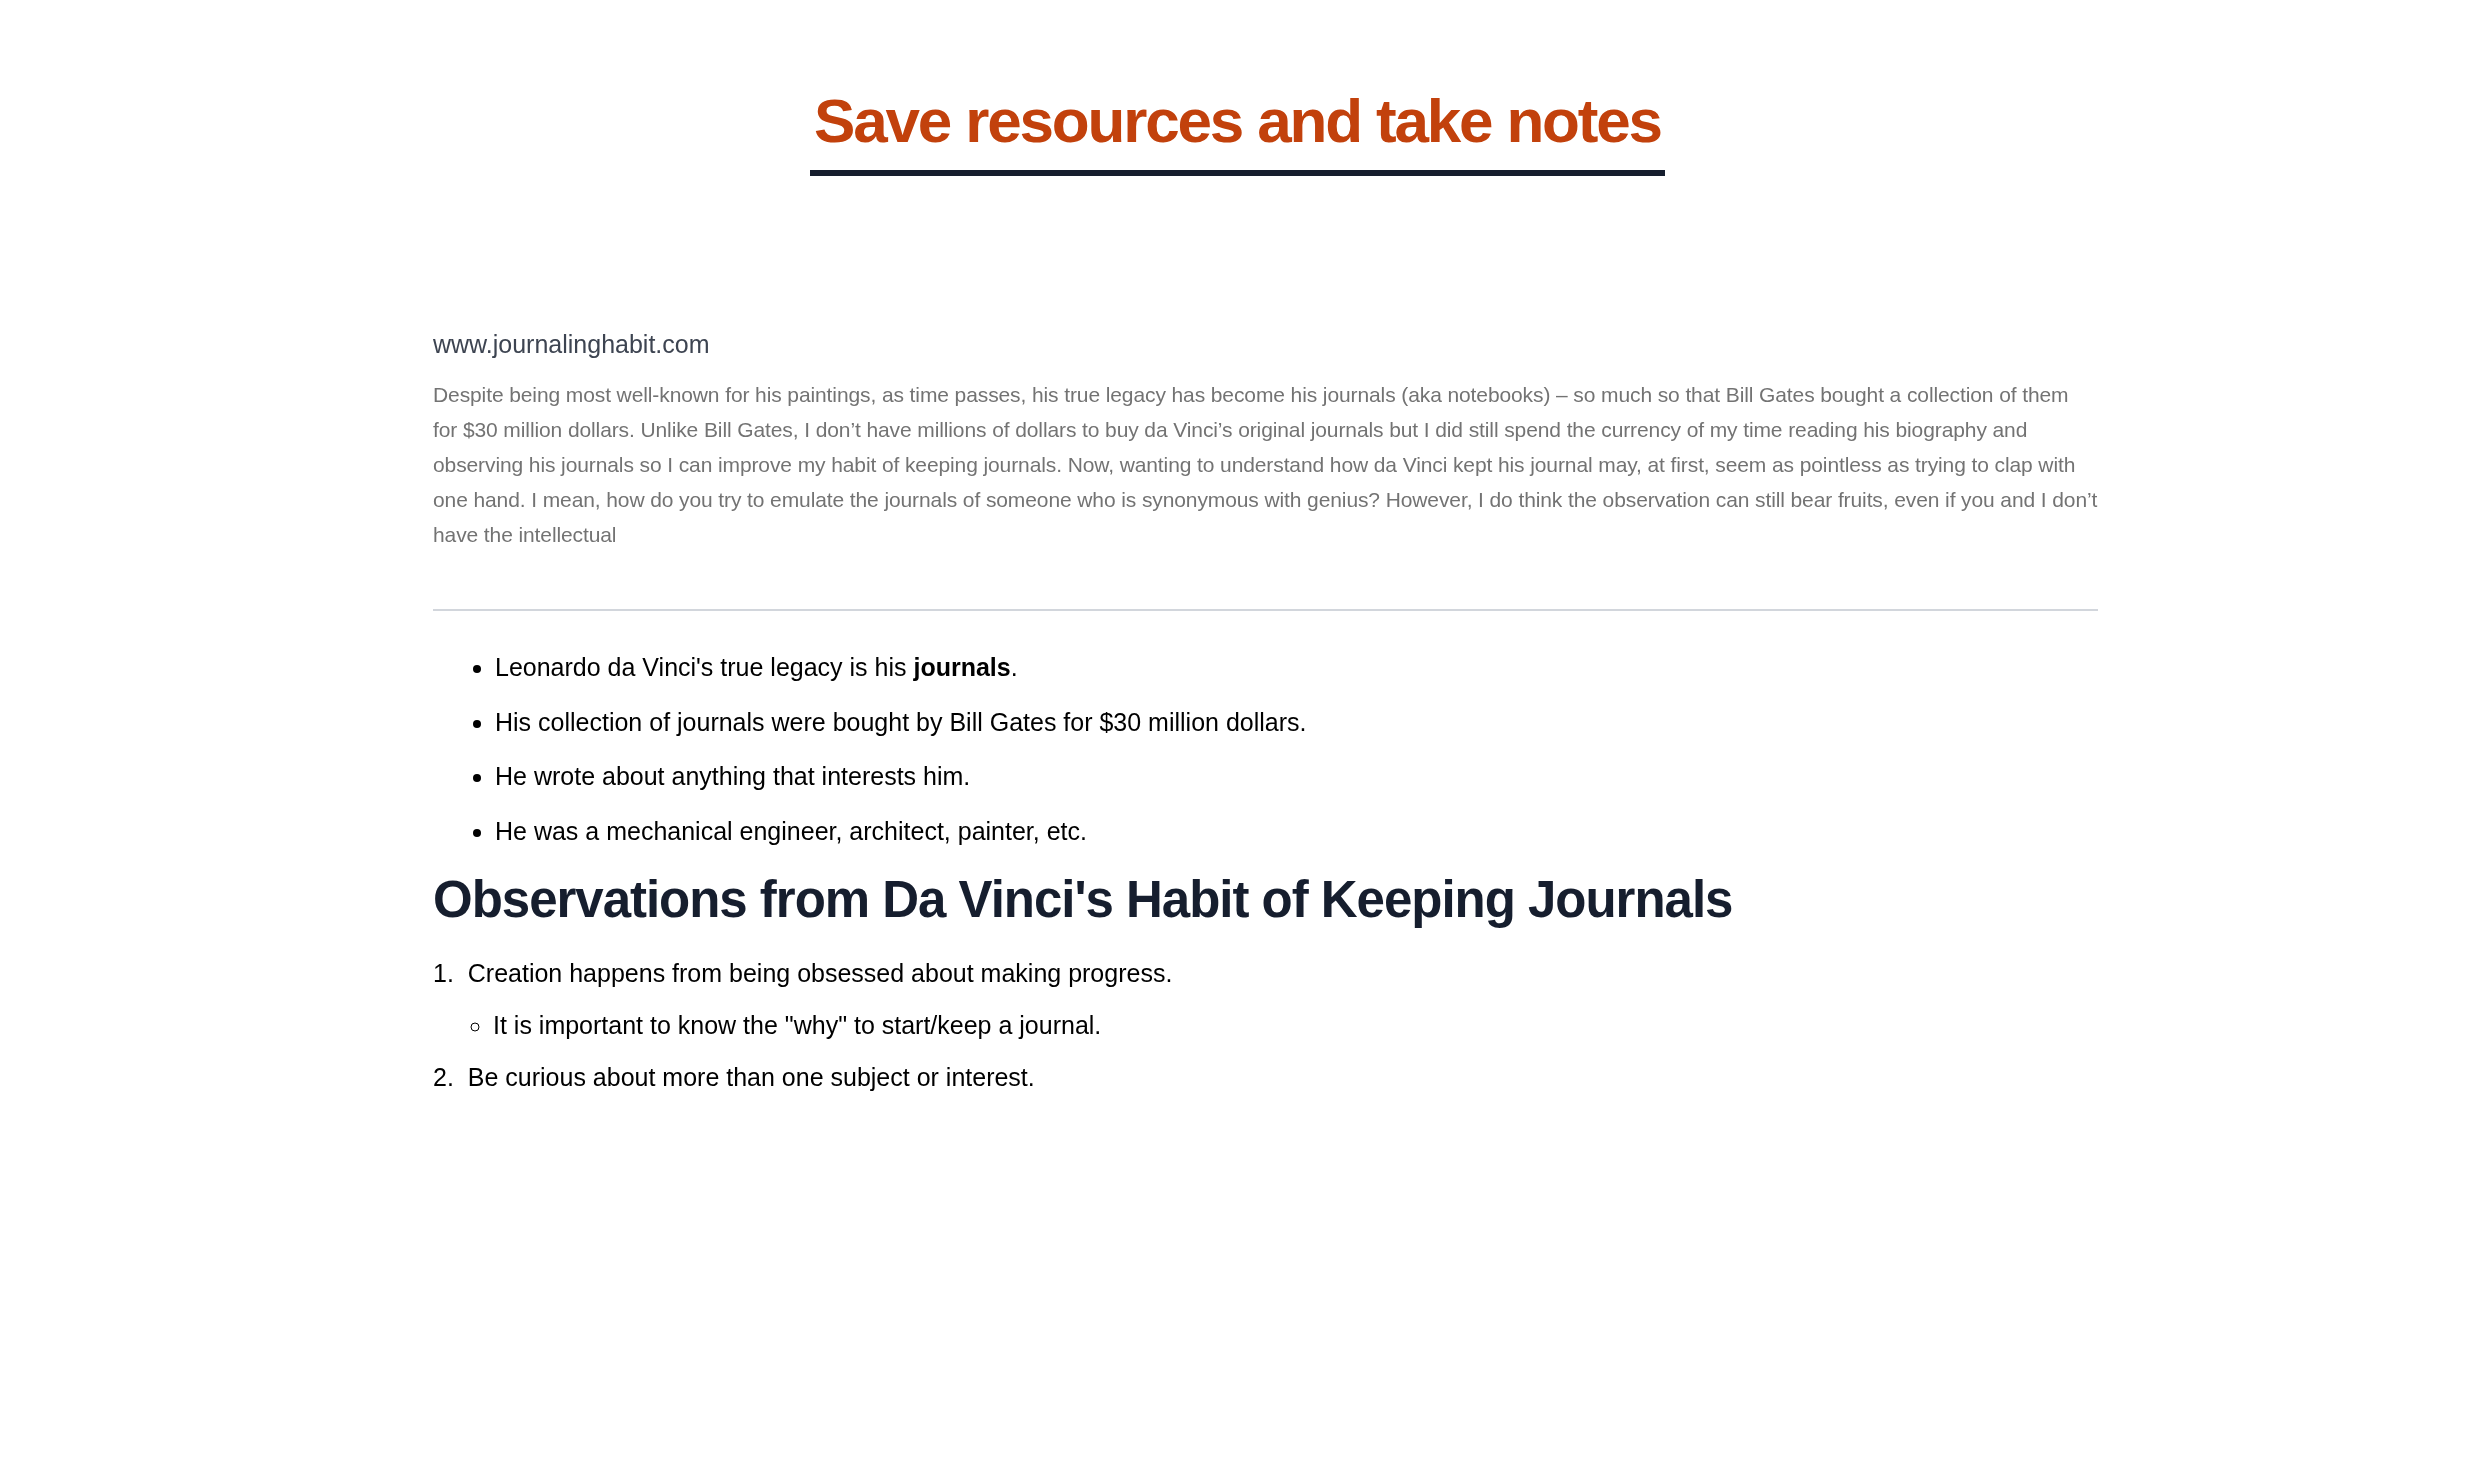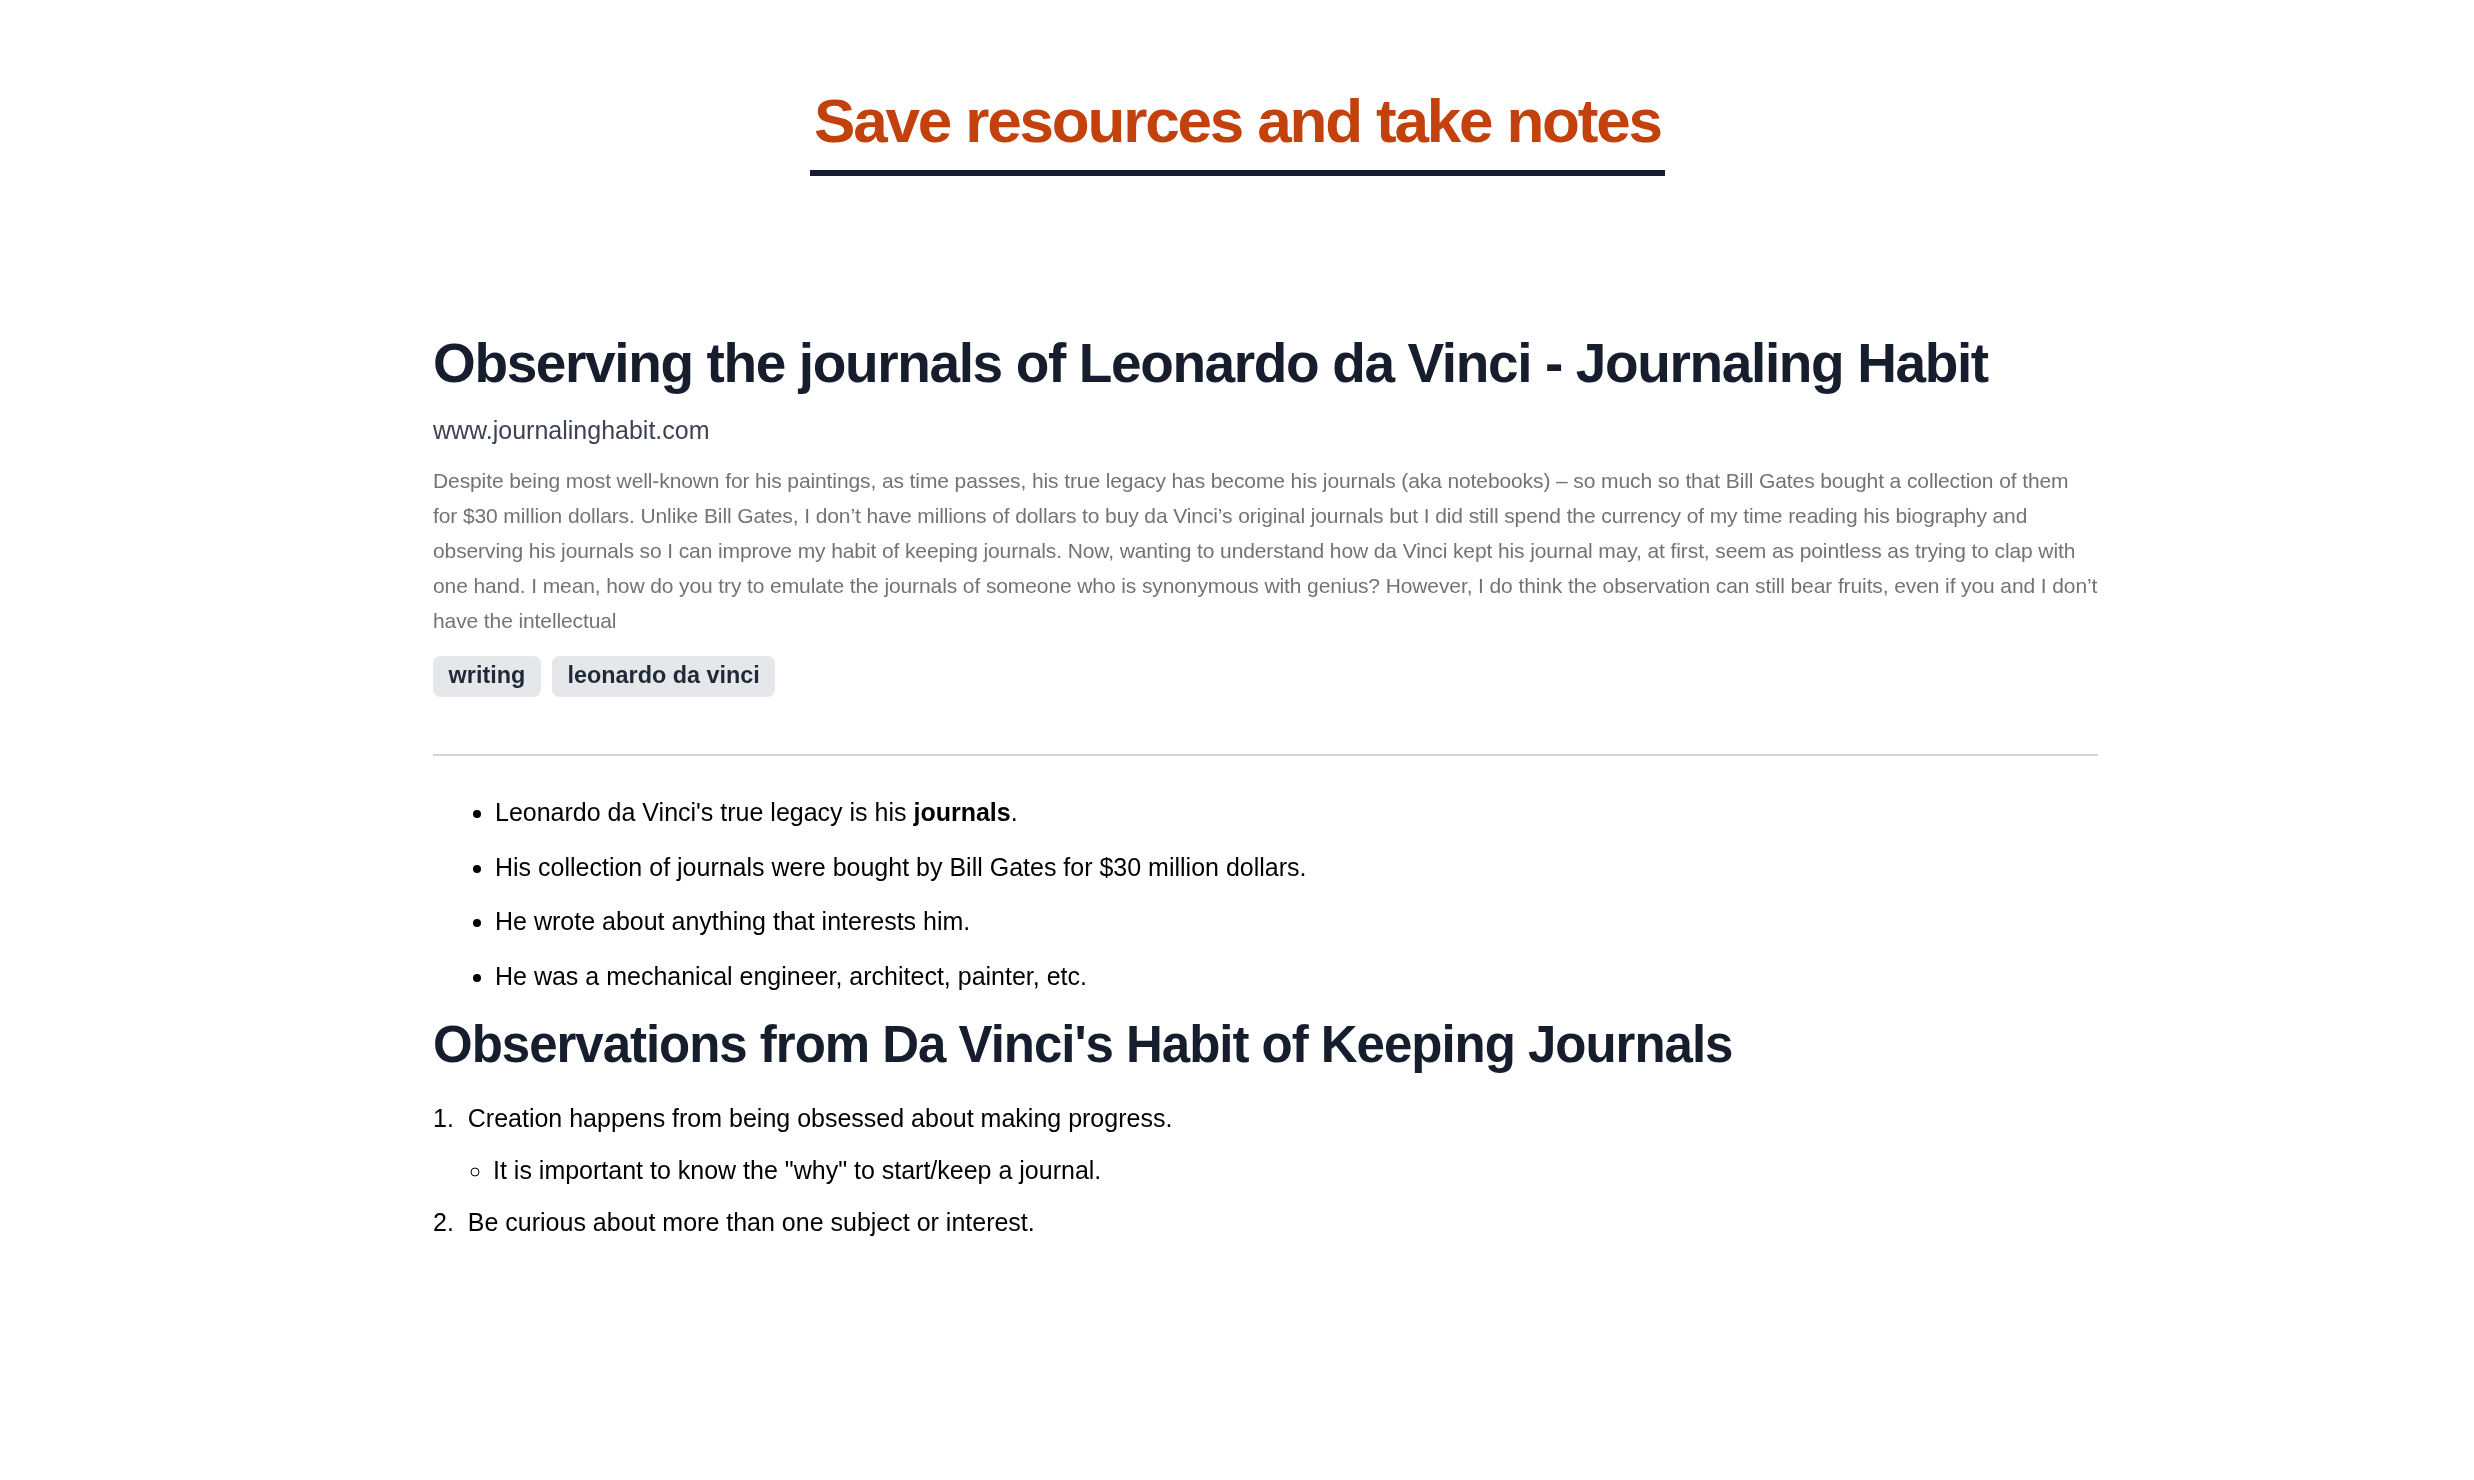--- a/index.html
+++ b/index.html
@@ -100,27 +100,22 @@
 </head>
 <body>
 
 <header class="page-header">
   <h1 class="page-title">Save resources and take notes</h1>
 </header>
 
 <main class="content">
 
   <article>
-    <h2 class="article-title">Observing the journals of Leonardo da Vinci - Journaling Habit</h2>
     <div class="url">www.journalinghabit.com</div>
     <p class="excerpt">Despite being most well-known for his paintings, as time passes, his true legacy has become his journals (aka notebooks) – so much so that Bill Gates bought a collection of them for $30 million dollars. Unlike Bill Gates, I don’t have millions of dollars to buy da Vinci’s original journals but I did still spend the currency of my time reading his biography and observing his journals so I can improve my habit of keeping journals. Now, wanting to understand how da Vinci kept his journal may, at first, seem as pointless as trying to clap with one hand. I mean, how do you try to emulate the journals of someone who is synonymous with genius? However, I do think the observation can still bear fruits, even if you and I don’t have the intellectual</p>
-    <div class="tags">
-      <span class="tag">writing</span>
-      <span class="tag">leonardo da vinci</span>
-    </div>
   </article>
 
   <hr class="divider">
 
   <section>
     <ul class="notes">
       <li><span>Leonardo da Vinci's true legacy is his </span><strong>journals</strong><span>.</span></li>
       <li><span>His collection of journals were bought by Bill Gates for $30 million dollars.</span></li>
       <li><span>He wrote about anything that interests him.</span></li>
       <li><span>He was a mechanical engineer, architect, painter, etc.</span></li>

